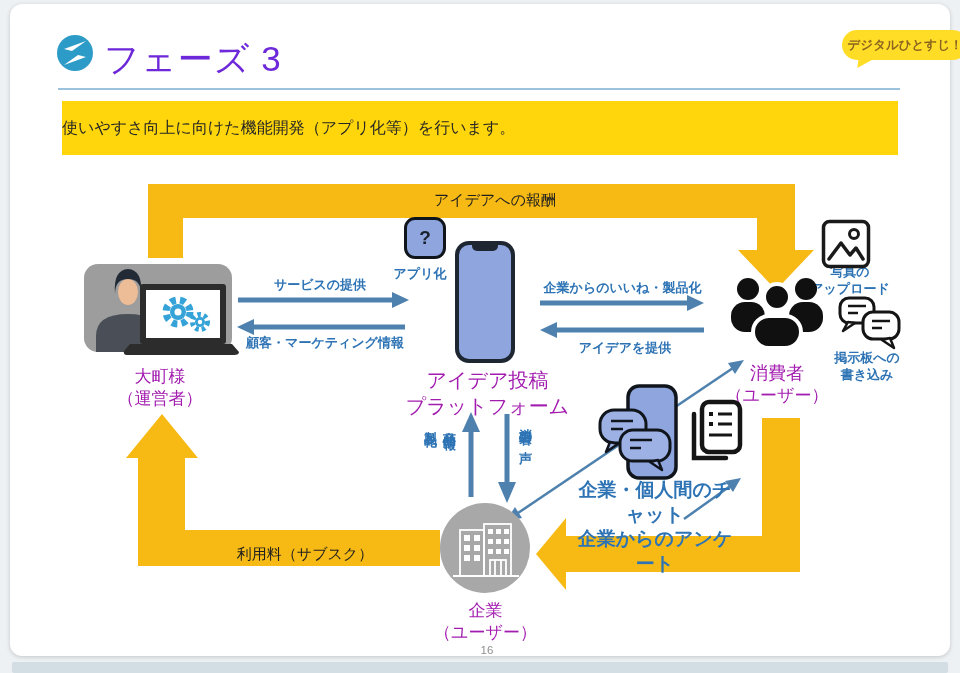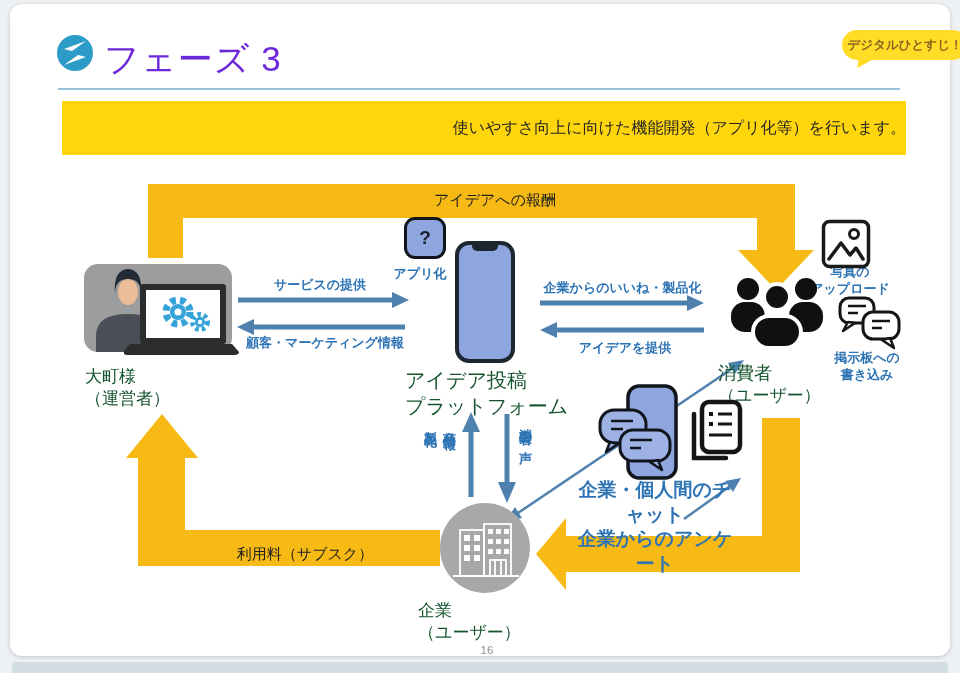--- a/index.html
+++ b/index.html
@@ -7,26 +7,26 @@
          font-family:"Liberation Sans","DejaVu Sans",sans-serif;}
   .card{position:absolute;left:10px;top:4px;width:940px;height:652px;background:#fff;
         border-radius:12px;box-shadow:0 1px 4px rgba(0,0,0,.18);}
   .title{position:absolute;left:104px;top:36px;font-size:35px;color:#6d28d9;letter-spacing:1px;}
   .underline{position:absolute;left:58px;top:88px;width:842px;height:2px;background:#9cc3de;}
   .bubble{position:absolute;left:798px;top:30px;width:126px;height:30px;background:#ffdc26;
           border-radius:16px;text-align:center;line-height:30px;font-size:12.5px;font-weight:bold;color:#8a6420;margin-left:44px;}
   .bubble-tail{position:absolute;left:16px;bottom:-9px;width:0;height:0;
           border-top:11px solid #ffdc26;border-right:15px solid transparent;transform:rotate(8deg);}
   .banner{position:absolute;left:62px;top:101px;width:836px;height:54px;background:#ffd60c;
-          text-align:right;line-height:54px;font-size:16px;color:#262626;padding-left:8px;}
+          text-align:left;line-height:54px;font-size:16px;color:#262626;}
   .arrows{position:absolute;left:0;top:0;z-index:1;}
   .icon{position:absolute;z-index:2;}
   .ylbl{position:absolute;z-index:2;font-size:15px;color:#1f1f1f;text-align:center;font-weight:500;}
   .lbl{position:absolute;z-index:2;font-size:13px;color:#2e74b5;text-align:center;line-height:1.3;font-weight:600;}
-  .nlbl{position:absolute;z-index:2;font-size:17px;color:#14532d;line-height:1.3;}
+  .nlbl{position:absolute;z-index:2;font-size:17px;color:#a21caf;text-align:center;line-height:1.3;}
   .vtext{position:absolute;z-index:2;writing-mode:vertical-rl;text-orientation:upright;
          font-size:13px;color:#2e74b5;font-weight:600;letter-spacing:2px;}
   .appicon{position:absolute;left:404px;top:217px;width:36px;height:36px;background:#8ea5dd;
          border:3px solid #10151c;border-radius:11px;z-index:2;display:flex;align-items:center;
          justify-content:center;font-size:19px;font-weight:600;color:#18202b;}
   .phone{position:absolute;left:455px;top:241px;width:52px;height:114px;background:#8ea5dd;
          border:4px solid #1d2631;border-radius:14px;z-index:2;}
   .notch{width:26px;height:6px;background:#1d2631;border-radius:0 0 5px 5px;margin:0 auto;}
   .bldg{position:absolute;left:440px;top:503px;width:90px;height:90px;border-radius:50%;
         background:#a8a8a8;z-index:2;}

